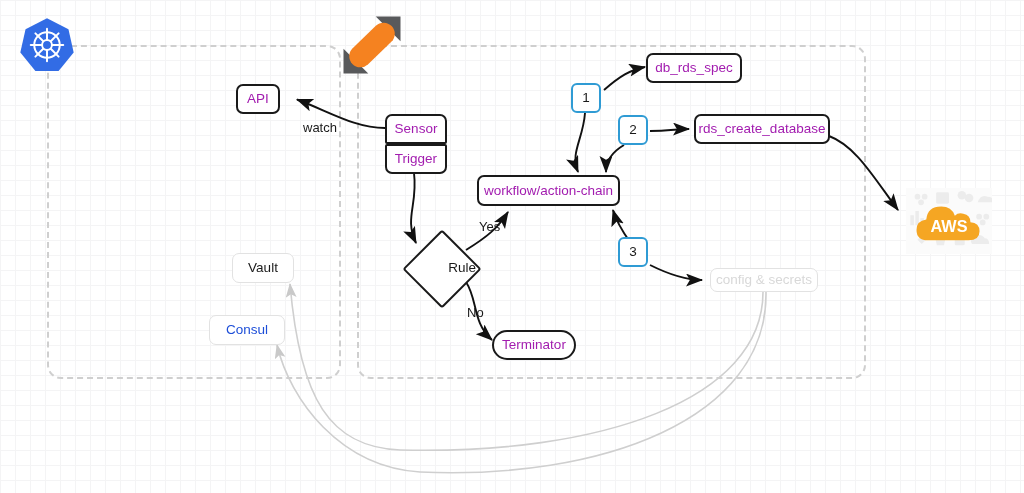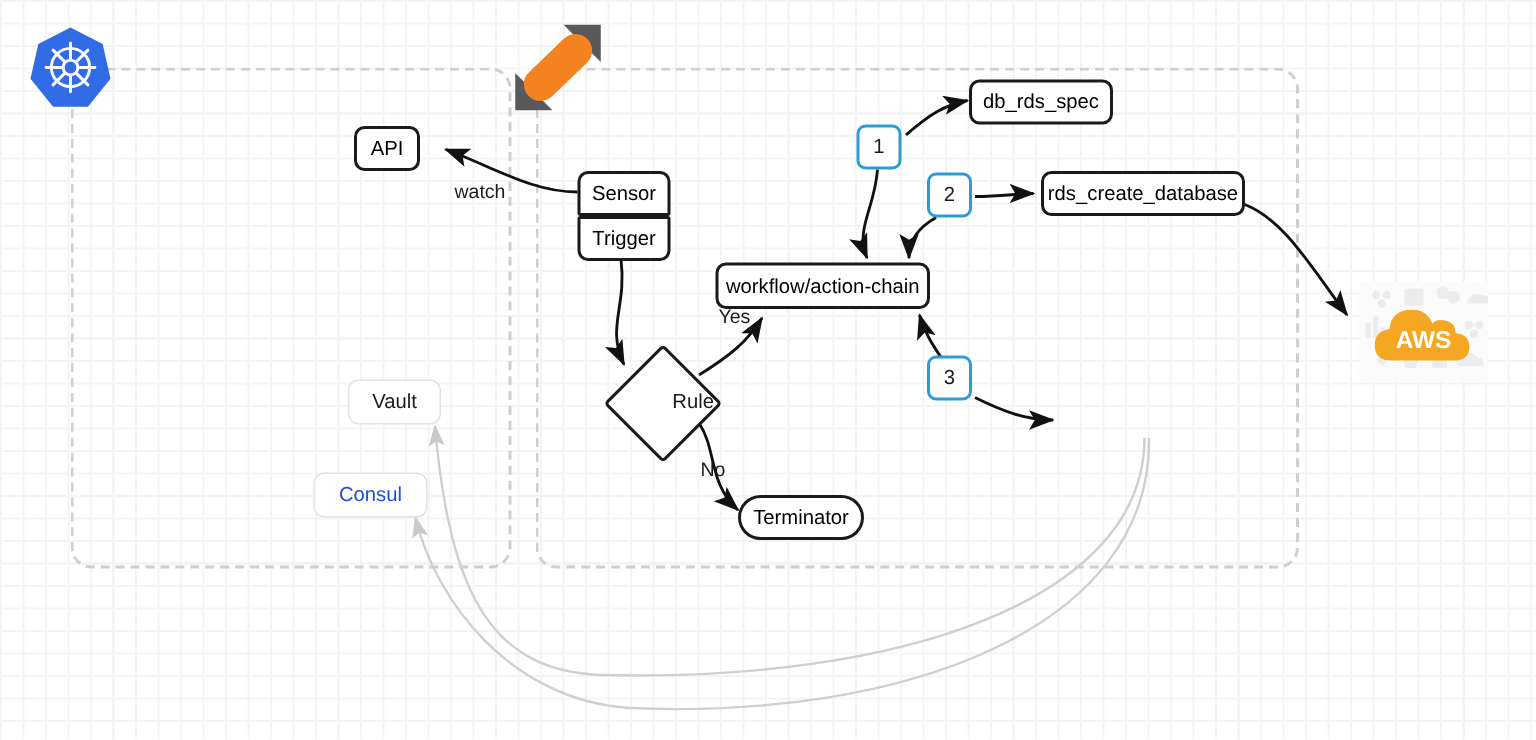--- a/index.html
+++ b/index.html
@@ -42,21 +42,21 @@
   .node {
     position: absolute;
     box-sizing: border-box;
     display: flex;
     align-items: center;
     justify-content: center;
     background: #ffffff;
     border: 2px solid #1a1a1a;
     border-radius: 7px;
     font-size: 13.5px;
-    color: #000000;
+    color: #a21caf;
     white-space: nowrap;
     line-height: 1;
   }
   .node.dim {
     border-color: #e2e2e2;
     color: #d8d8d8;
     border-width: 1.5px;
   }
   .node.num {
     border-color: #2f9bd4;
@@ -252,36 +252,39 @@
   </div>
 
   <div class="node" style="left:646px; top:53px; width:96px; height:30px;">
     <span>db_rds_spec</span>
   </div>
 
   <div class="node" style="left:694px; top:114px; width:136px; height:30px;">
     <span>rds_create_database</span>
   </div>
 
+  <div class="node dim" style="left:710px; top:268px; width:108px; height:24px;">
+    <span>config &amp; secrets</span>
+  </div>
 
   <div class="node dim" style="left:232px; top:253px; width:62px; height:30px;">
     <span style="color:#1a1a1a;">Vault</span>
   </div>
 
   <div class="node dim" style="left:209px; top:315px; width:76px; height:30px;">
     <span style="color:#1d4ed8;">Consul</span>
   </div>
 
   <div class="node num" style="left:571px; top:83px; width:30px; height:30px;">
     <span>1</span>
   </div>
   <div class="node num" style="left:618px; top:115px; width:30px; height:30px;">
     <span>2</span>
   </div>
   <div class="node num" style="left:618px; top:237px; width:30px; height:30px;">
     <span>3</span>
   </div>
 
   <div class="edge-label" style="left:303px; top:120px;">watch</div>
-  <div class="edge-label" style="left:479px; top:203px;">Yes</div>
+  <div class="edge-label" style="left:479px; top:219px;">Yes</div>
   <div class="edge-label" style="left:467px; top:305px;">No</div>
 
 </div>
 
 </body></html>

